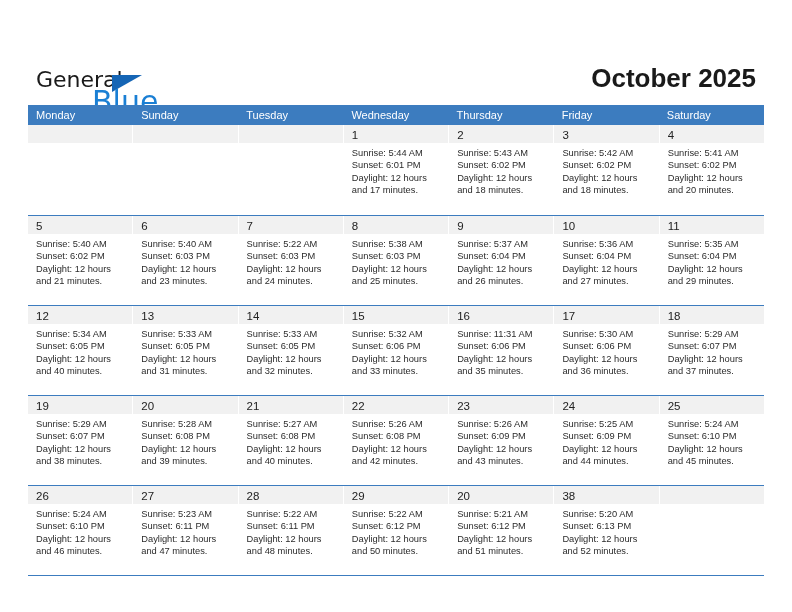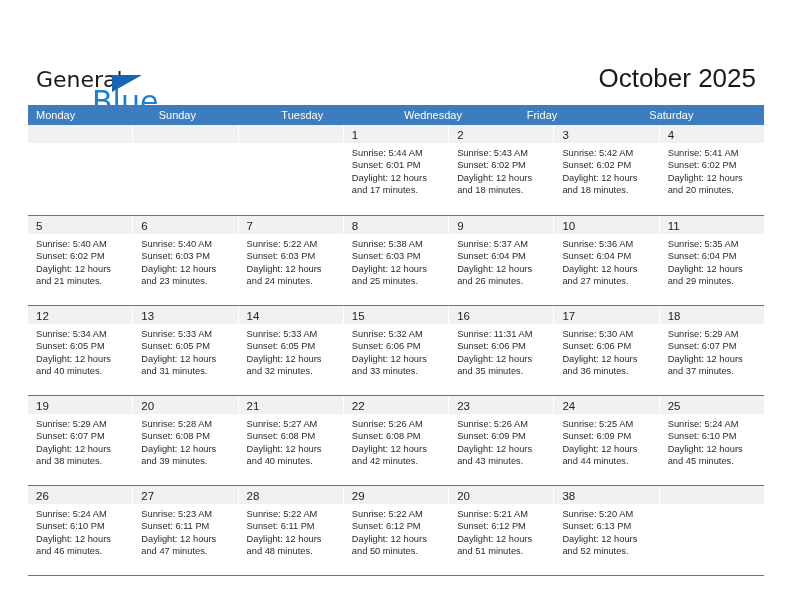--- a/index.html
+++ b/index.html
@@ -69,21 +69,21 @@
   }
 
   .title-block {
     position: absolute;
     right: 36px;
     top: 30px;
     text-align: right;
   }
   .cal-title {
     font-size: 26px;
-    font-weight: 400;
+    font-weight: 700;
     color: #1a1a1a;
     line-height: 32px;
     white-space: nowrap;
     font-family: "Liberation Sans", sans-serif;
   }
   .cal-subtitle {
     margin-top: 9px;
     font-size: 13.5px;
     font-weight: 400;
     color: #1a1a1a;
@@ -181,20 +181,21 @@
     </div>
 
   </div>
 
   <div class="calendar">
     <div class="dow-row" id="dow-row">
         <div class="dow-cell">Monday</div>
         <div class="dow-cell">Sunday</div>
         <div class="dow-cell">Tuesday</div>
         <div class="dow-cell">Wednesday</div>
+        <div class="dow-cell">Thursday</div>
         <div class="dow-cell">Friday</div>
         <div class="dow-cell">Saturday</div>
       </div>
     <div class="weeks-wrap" id="weeks-wrap">
         <div class="week-row first">
           <div class="day-cell empty">
             <div class="day-num-band"><span class="day-num"></span></div>
           </div>
           <div class="day-cell empty">
             <div class="day-num-band"><span class="day-num"></span></div>

